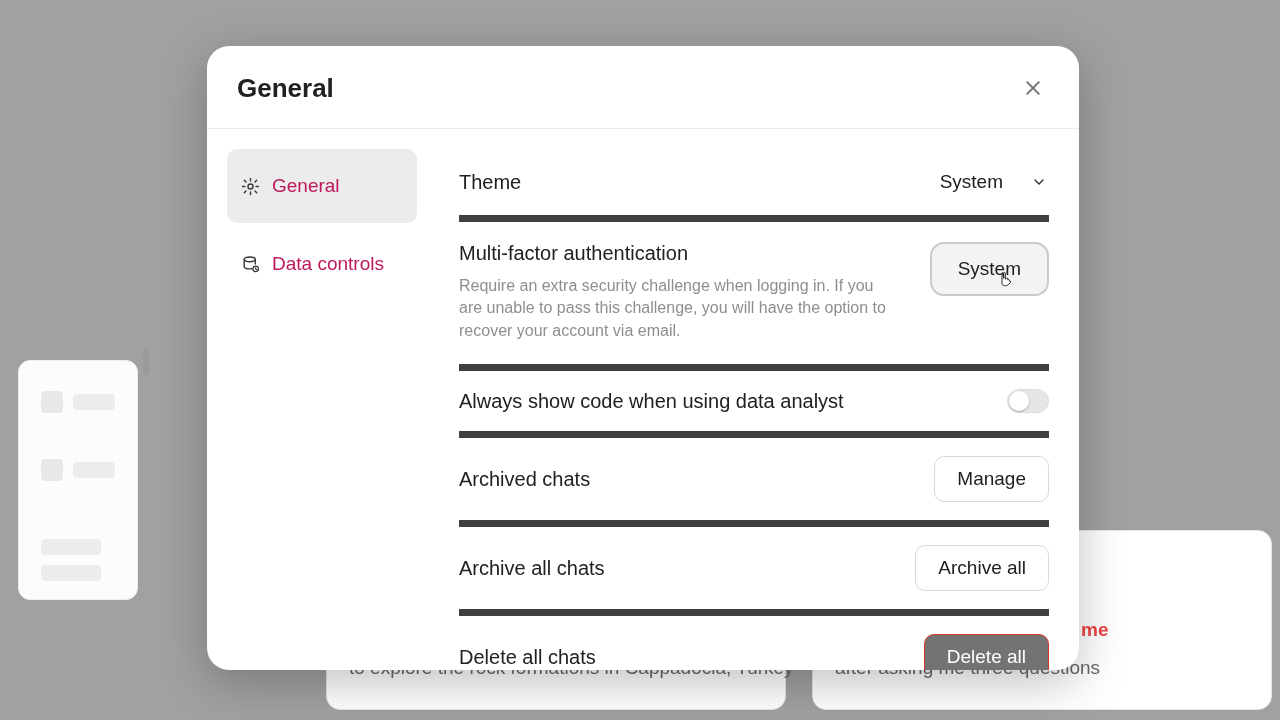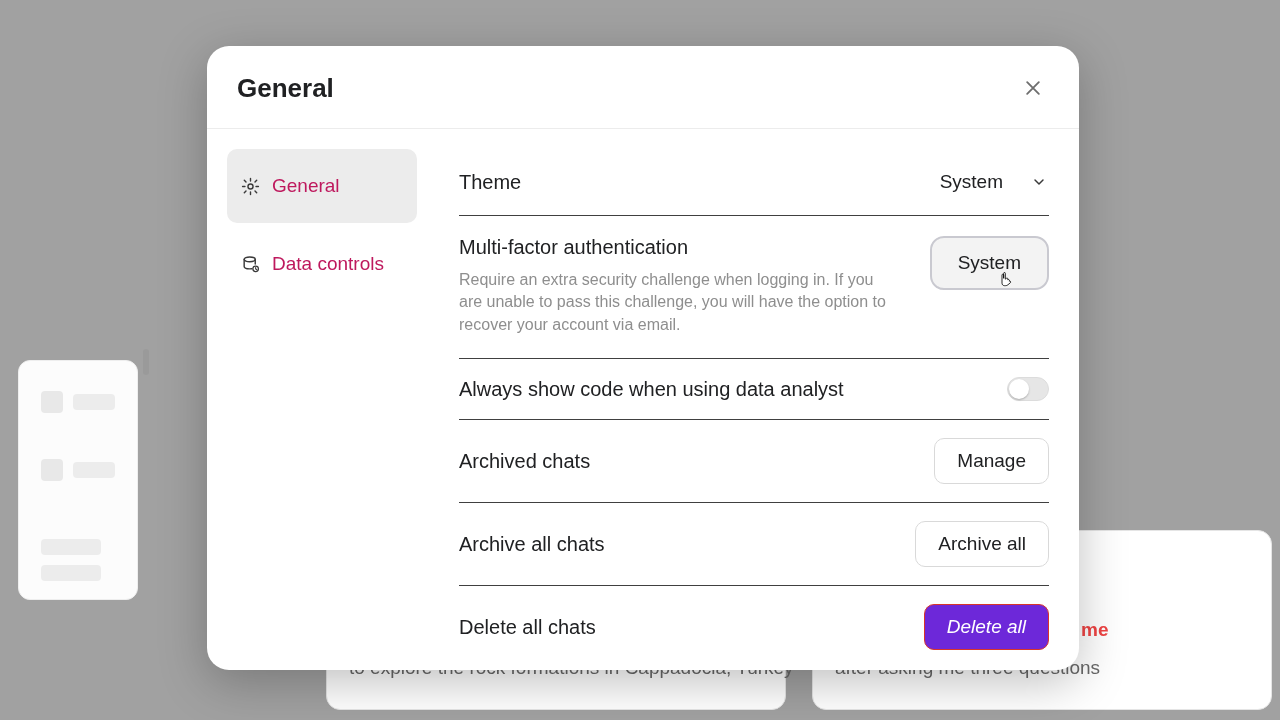--- a/index.html
+++ b/index.html
@@ -120,21 +120,21 @@
 .content {
   flex: 1;
   padding: 20px 30px 20px 30px;
   overflow: auto;
 }
 .row {
   display: flex;
   align-items: center;
   justify-content: space-between;
   padding: 18px 0;
-  border-bottom: 1px solid #404040;
+  border-bottom: 7px solid #404040;
 }
 .row:last-child { border-bottom: none; }
 .row-mfa { align-items: flex-start; padding: 20px 0 22px 0; }
 .row-label {
   font-size: 20px;
   color: #202123;
 }
 .row-left { flex: 1; padding-right: 24px; }
 .row-desc {
   font-size: 16px;
@@ -164,24 +164,23 @@
   font-weight: 500;
 }
 .btn-enable {
   border: 2px solid #c9c9d0;
   background: #f3f3f3;
   padding: 14px 26px;
   border-radius: 14px;
   position: relative;
 }
 .btn-delete {
-  background: #6d28d9;
+  background: #737373;
   border-color: #d9342b;
   color: #fff;
-  font-style: italic;
 }
 .toggle {
   width: 42px;
   height: 24px;
   border-radius: 12px;
   background: #e6e6e6;
   position: relative;
   cursor: pointer;
   border: 1px solid #dcdcdc;
 }

